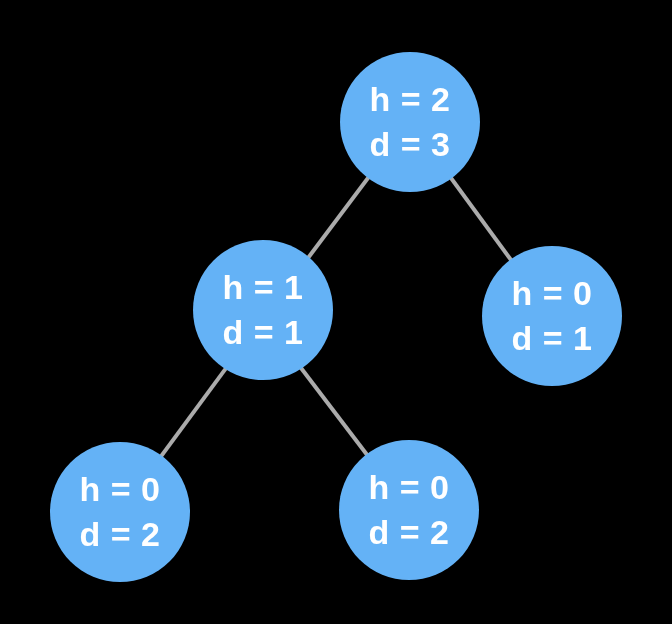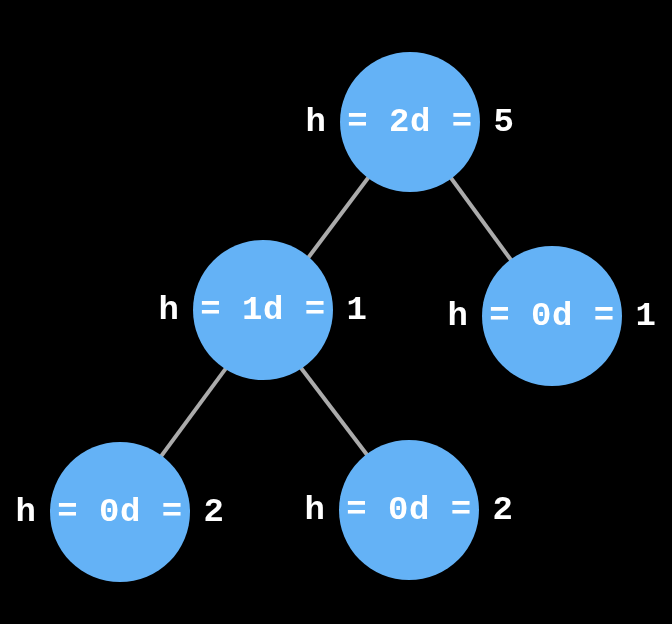--- a/index.html
+++ b/index.html
@@ -26,25 +26,24 @@
     stroke: #ABABAB;
     stroke-width: 4;
   }
   .node {
     position: absolute;
     width: 140px;
     height: 140px;
     border-radius: 50%;
     background: #64B2F6;
     display: flex;
-    flex-direction: row;
+    flex-direction: column;
     align-items: center;
     justify-content: center;
     text-align: center;
-    font-family: Liberation Mono, monospace;
   }
   .node .label-line {
     color: #FFFFFF;
     font-size: 34px;
     font-weight: bold;
     line-height: 45px;
     white-space: nowrap;
     letter-spacing: 0.5px;
   }
   
@@ -61,21 +60,21 @@
 
   <svg class="edges-svg" viewBox="0 0 672 624" xmlns="http://www.w3.org/2000/svg">
     <line x1="410" y1="122" x2="263" y2="318"></line>
     <line x1="410" y1="122" x2="552" y2="316"></line>
     <line x1="263" y1="318" x2="120" y2="512"></line>
     <line x1="263" y1="318" x2="409" y2="510"></line>
   </svg>
 
   <div class="node node-root">
     <span class="label-line">h = 2</span>
-    <span class="label-line">d = 5</span>
+    <span class="label-line">d = 3</span>
   </div>
 
   <div class="node node-left">
     <span class="label-line">h = 1</span>
     <span class="label-line">d = 1</span>
   </div>
 
   <div class="node node-right">
     <span class="label-line">h = 0</span>
     <span class="label-line">d = 1</span>

